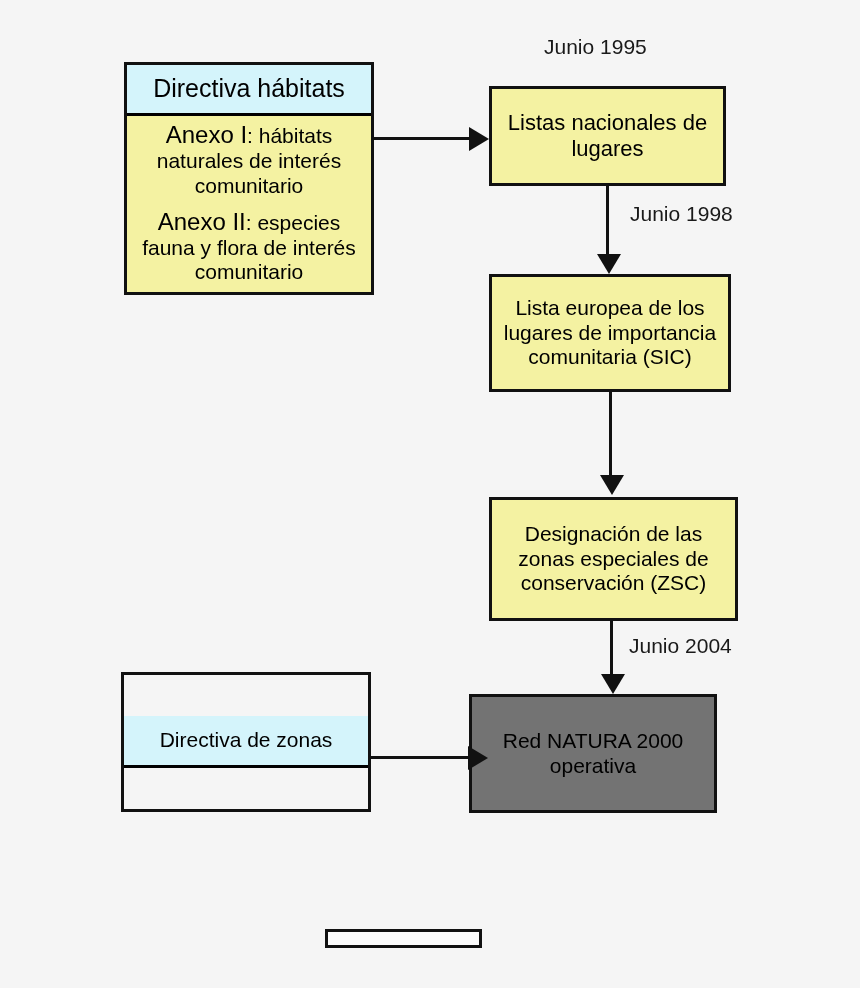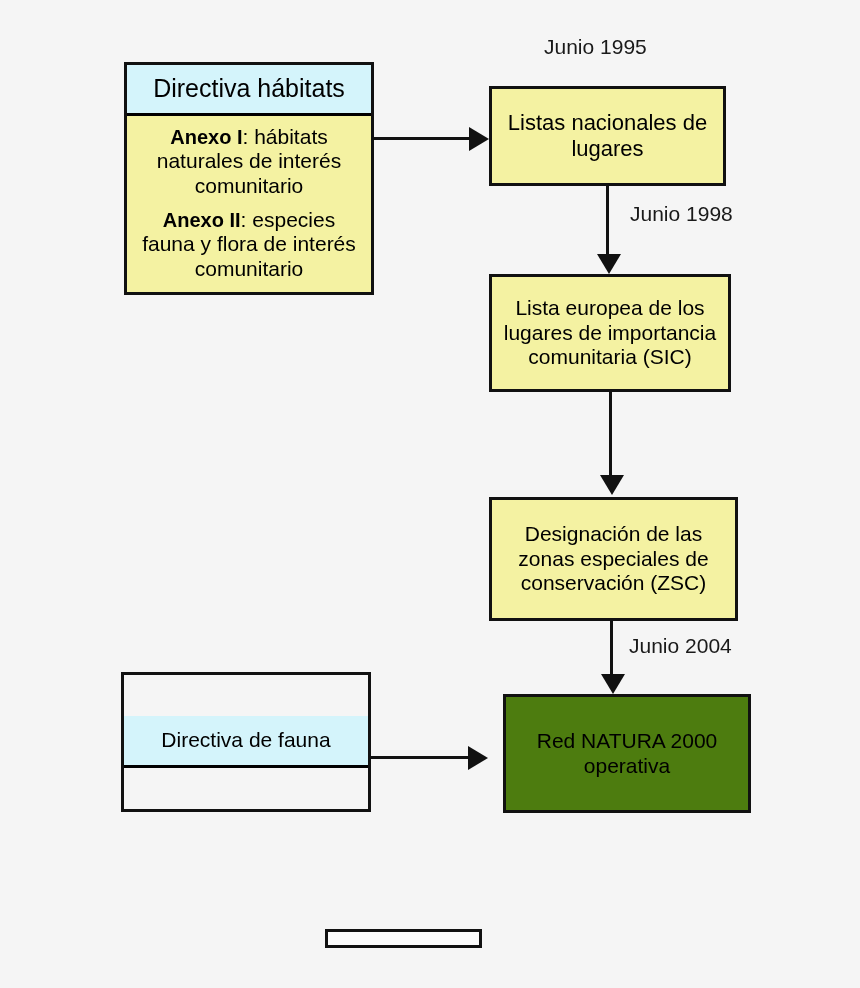--- a/index.html
+++ b/index.html
@@ -62,21 +62,21 @@
     justify-content: center;
     padding: 4px 8px 6px 8px;
     font-size: 21px;
   }
   .anexo-line {
     display: block;
     width: 100%;
     text-align: center;
   }
   .anexo-1 { margin-bottom: 9px; }
-  .anexo-strong { font-size: 20px; font-weight: bold; }
+  .anexo-strong { font-size: 24px; }
 
   #box-aves {
     left: 121px; top: 672px; width: 250px; height: 140px;
   }
   #box-aves .cell.head {
     background: #d4f4fb;
     height: 52px;
     font-size: 21px;
   }
   #box-aves .cell.body {
@@ -98,22 +98,22 @@
     left: 489px; top: 274px; width: 242px; height: 118px;
     background: #f4f2a2;
     font-size: 21px;
   }
   #box-zsc {
     left: 489px; top: 497px; width: 249px; height: 124px;
     background: #f4f2a2;
     font-size: 21px;
   }
   #box-natura {
-    left: 503px; top: 694px; width: 248px; height: 119px;
-    background: #4d7c0f;
+    left: 469px; top: 694px; width: 248px; height: 119px;
+    background: #737373;
     font-size: 21px;
   }
   .box.simple .cell {
     flex: 1 1 auto;
     padding: 2px 6px;
   }
 
   #box-footer {
     position: absolute;
     left: 325px; top: 929px; width: 157px; height: 19px;
@@ -187,21 +187,21 @@
 
   <div class="box" id="box-habitats">
     <div class="cell head split-top">Directiva hábitats</div>
     <div class="cell body">
       <span class="anexo-line anexo-1"><span class="anexo-strong">Anexo I</span><span>: hábitats naturales de interés comunitario</span></span>
       <span class="anexo-line"><span class="anexo-strong">Anexo II</span><span>: especies fauna y flora de interés comunitario</span></span>
     </div>
   </div>
 
   <div class="box" id="box-aves">
-    <div class="cell head split-top">Directiva de fauna</div>
+    <div class="cell head split-top">Directiva de zonas</div>
   </div>
 
   <div class="box simple" id="box-listas">
     <div class="cell">Listas nacionales de lugares</div>
   </div>
 
   <div class="box simple" id="box-sic">
     <div class="cell">Lista europea de los lugares de importancia comunitaria (SIC)</div>
   </div>
 

